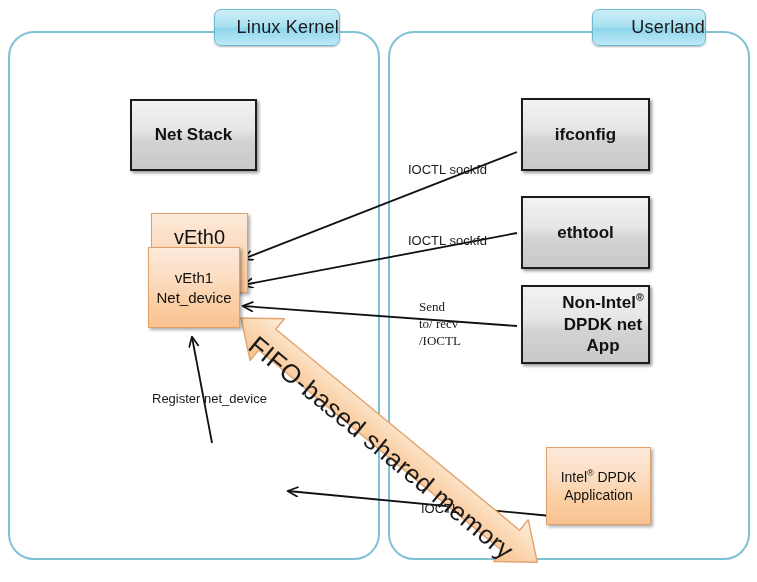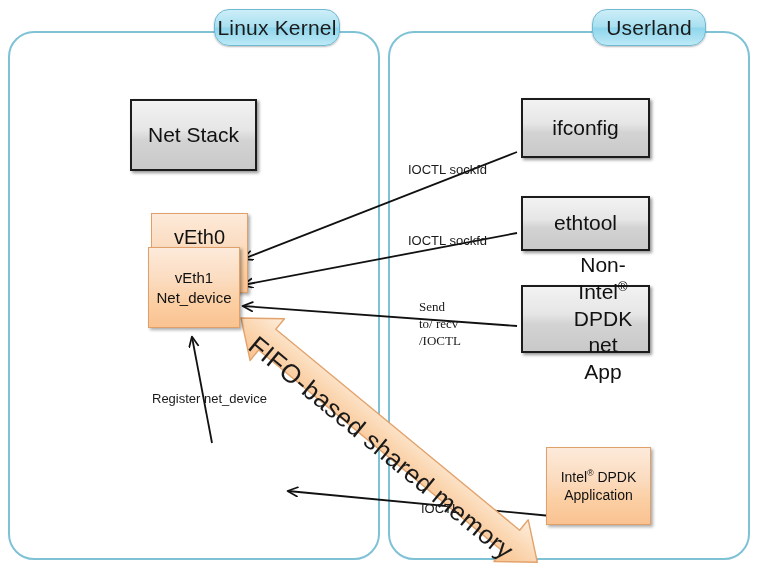--- a/index.html
+++ b/index.html
@@ -26,45 +26,46 @@
     border:2px solid #7fc2d6;
     border-radius:26px;
     background:transparent;
     box-sizing:border-box;
   }
   
   .zone-title{
     position:absolute;
     box-sizing:border-box;
     border:1px solid #6fb9d2;
-    border-radius:15px;
+    border-radius:7px;
     background:linear-gradient(180deg,#cdeef8 0%,#a8e0f0 48%,#8fd6ec 52%,#bce9f6 100%);
     color:#1b1b1b;
-    font-size:21px;
+    font-size:18px;
     display:flex;
     align-items:center;
-    justify-content:center;
+    justify-content:flex-end;
     box-shadow:0 1px 2px rgba(0,0,0,.28);
     letter-spacing:.2px;
   }
   
   .gbox{
     position:absolute;
     box-sizing:border-box;
     border:2px solid #1c1c1c;
     background:linear-gradient(180deg,#f2f2f2 0%,#e6e6e6 42%,#d3d3d3 58%,#c9c9c9 100%);
     color:#111;
     display:flex;
     flex-direction:column;
     align-items:center;
     justify-content:center;
-    font-size:21px;
+    font-size:17px;
     line-height:1.28;
     box-shadow:2px 2px 3px rgba(0,0,0,.42);
     text-align:center;
+    font-weight:bold;
   }
   
   .obox{
     position:absolute;
     box-sizing:border-box;
     border:1px solid #e0a06a;
     background:linear-gradient(180deg,#fdeada 0%,#fbdcc0 40%,#fbcfa4 68%,#fac291 100%);
     color:#111;
     display:flex;
     flex-direction:column;
@@ -149,29 +150,29 @@
   <div class="obox big" style="left:113px; top:213px; width:97px; height:80px; justify-content:flex-start; padding-top:10px;">
     <span class="ln">vEth0</span>
   </div>
 
   <div class="obox" style="left:148px; top:247px; width:92px; height:81px;">
     <span class="ln">vEth1</span>
     <span class="ln">Net_device</span>
   </div>
 
 
-  <div class="gbox" style="left:521px; top:98px; width:129px; height:60px;">
+  <div class="gbox" style="left:521px; top:98px; width:129px; height:73px;">
     <span class="ln">ifconfig</span>
   </div>
 
-  <div class="gbox" style="left:521px; top:196px; width:129px; height:55px;">
+  <div class="gbox" style="left:521px; top:196px; width:129px; height:73px;">
     <span class="ln">ethtool</span>
   </div>
 
-  <div class="gbox" style="left:521px; top:285px; width:129px; height:68px;padding-left:35px;">
+  <div class="gbox" style="left:521px; top:285px; width:129px; height:79px;padding-left:35px;">
     <span class="ln">Non-Intel<sup>®</sup></span>
     <span class="ln">DPDK net</span>
     <span class="ln">App</span>
   </div>
 
   <div class="obox" style="left:546px; top:447px; width:105px; height:78px; font-size:14px;">
     <span class="ln">Intel<sup>®</sup> DPDK</span>
     <span class="ln">Application</span>
   </div>
 

